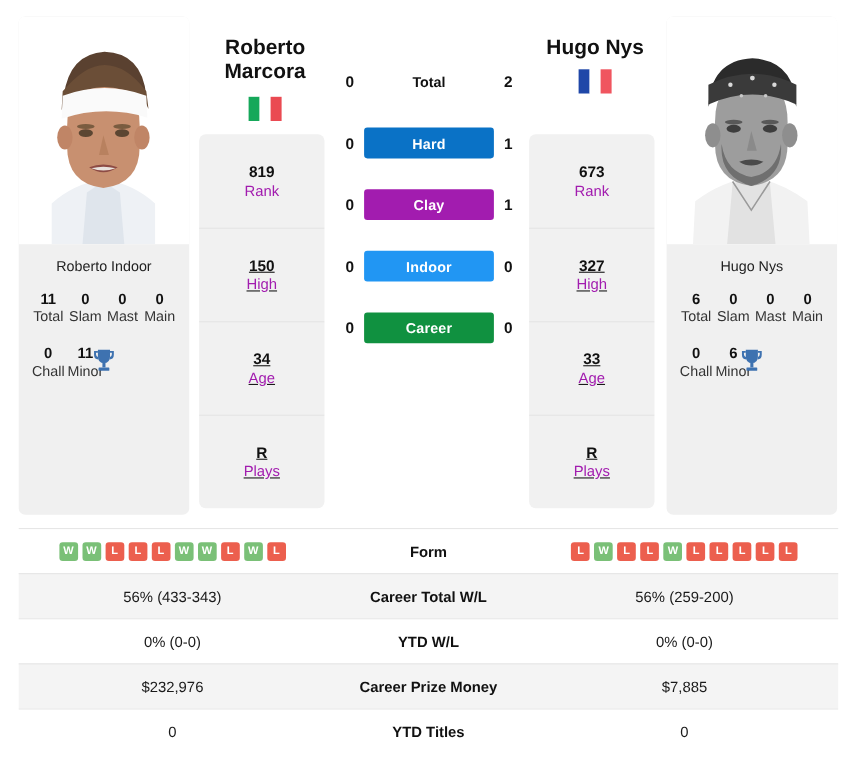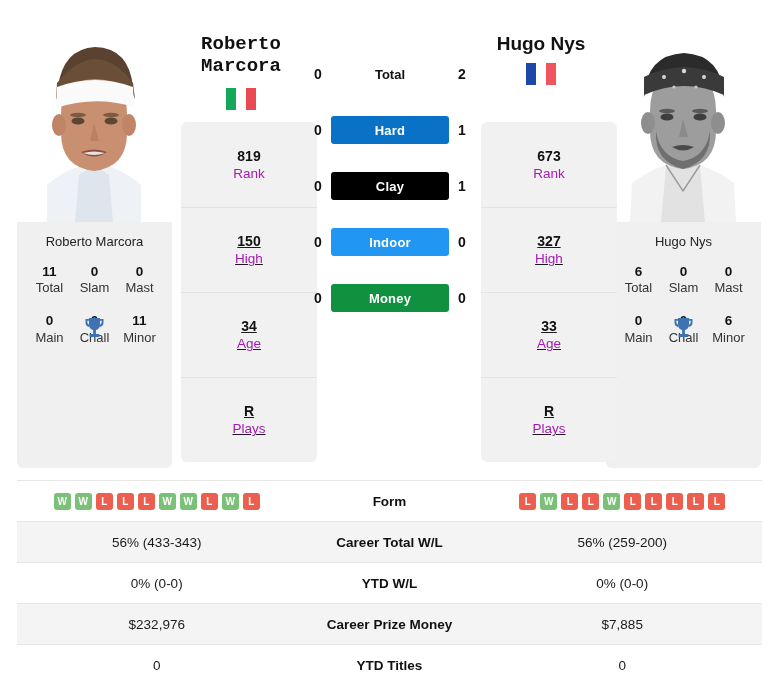--- a/index.html
+++ b/index.html
@@ -29,35 +29,35 @@
     background: #ffffff; overflow: hidden;
   }
   .photo svg { display: block; width: 100%; height: 100%; }
 
   .pcaption {
     text-align: center; font-size: 13px; color: #222;
     padding: 12px 4px 10px; line-height: 1.2;
   }
 
   .titles-grid {
-    display: grid; grid-template-columns: 1fr 1fr 1fr;
+    display: grid; grid-template-columns: 1fr 1fr 1fr 1fr;
     row-gap: 16px; padding: 4px 10px 0;
     position: relative;
   }
   .tstat { text-align: center; line-height: 1.25; }
   .tstat .v { font-size: 13.5px; font-weight: bold; color: #111; }
   .tstat .k { font-size: 13px; color: #333; }
   .trophy-wrap {
     position: absolute; left: 0; right: 0; top: 56px;
     display: flex; justify-content: center; pointer-events: none;
   }
 
   
   .scard {
-    position: absolute; top: 122px; width: 136px;
+    position: absolute; top: 122px; width: 114px;
     background: #f1f1f1; border-radius: 6px; overflow: hidden;
   }
   .scard.left  { left: 181px; }
   .scard.right { left: 481px; }
   .scell {
     height: 85px; display: flex; flex-direction: column;
     align-items: center; justify-content: center; line-height: 1.3;
   }
   .scell + .scell { border-top: 1px solid #e4e4e4; text-decoration: underline; }
   .scell .v { font-size: 14px; font-weight: bold; color: #111; }
@@ -83,21 +83,21 @@
     font-size: 13px; font-weight: bold; color: #ffffff;
     letter-spacing: .2px;
     text-align: center;
   }
 
   
   .pname {
     position: absolute; font-size: 19px; font-weight: bold;
     color: #111; line-height: 1.16; text-align: center; width: 160px;
   }
-  .pname.left  { left: 161px; top: 33px; font-family: Liberation Mono, monospace; }
+  .pname.left  { left: 161px; top: 33px; }
   .pname.right { left: 461px; top: 33px; }
   .flag {
     position: absolute; width: 30px; height: 22px;
     display: flex; border: 0;
   }
   .flag span { flex: 1; }
   .flag.left  { left: 226px; top: 88px; }
   .flag.right { left: 526px; top: 63px; }
 
   
@@ -145,21 +145,21 @@
           <path d="M40 72 Q78 58 116 72 L117 92 Q78 80 39 93 Z" fill="#fafafa"></path>
           <ellipse cx="61" cy="106" rx="6.5" ry="3.6" fill="#5c4632"></ellipse>
           <ellipse cx="94" cy="106" rx="6.5" ry="3.6" fill="#5c4632"></ellipse>
           <ellipse cx="61" cy="100" rx="8" ry="2.2" fill="#7a5c40"></ellipse>
           <ellipse cx="94" cy="100" rx="8" ry="2.2" fill="#7a5c40"></ellipse>
           <path d="M77 108 L73 126 L82 126 Z" fill="#b8815f"></path>
           <path d="M64 137 Q77 132 90 137 Q77 146 64 137 Z" fill="#8d4b44"></path>
           <path d="M66 138 Q77 135 88 138 Q77 142 66 138 Z" fill="#e8e2dd"></path>
         </svg>
       </div>
-      <div class="pcaption">Roberto Marcora</div>
+      <div class="pcaption">Roberto Indoor</div>
       <div class="titles-grid">
         <div class="tstat">
           <div class="v">11</div>
           <div class="k">Total</div>
         </div>
         <div class="tstat">
           <div class="v">0</div>
           <div class="k">Slam</div>
         </div>
         <div class="tstat">
@@ -320,31 +320,31 @@
           <div class="lbl-plain">Total</div>
           <div class="num">2</div>
         </div>
         <div class="h2hrow">
           <div class="num">0</div>
           <div class="badge" style="background: rgb(10, 114, 198);">Hard</div>
           <div class="num">1</div>
         </div>
         <div class="h2hrow">
           <div class="num">0</div>
-          <div class="badge" style="background: #000000;">Clay</div>
+          <div class="badge" style="background: #a21caf;">Clay</div>
           <div class="num">1</div>
         </div>
         <div class="h2hrow">
           <div class="num">0</div>
           <div class="badge" style="background: rgb(33, 150, 243);">Indoor</div>
           <div class="num">0</div>
         </div>
         <div class="h2hrow">
           <div class="num">0</div>
-          <div class="badge" style="background: rgb(16, 145, 64);">Money</div>
+          <div class="badge" style="background: rgb(16, 145, 64);">Career</div>
           <div class="num">0</div>
         </div>
       </div>
 
   </div>
 
   <div class="table" id="stats-table">
       <div class="trow">
         <div class="side">
           <div class="form-strip">

